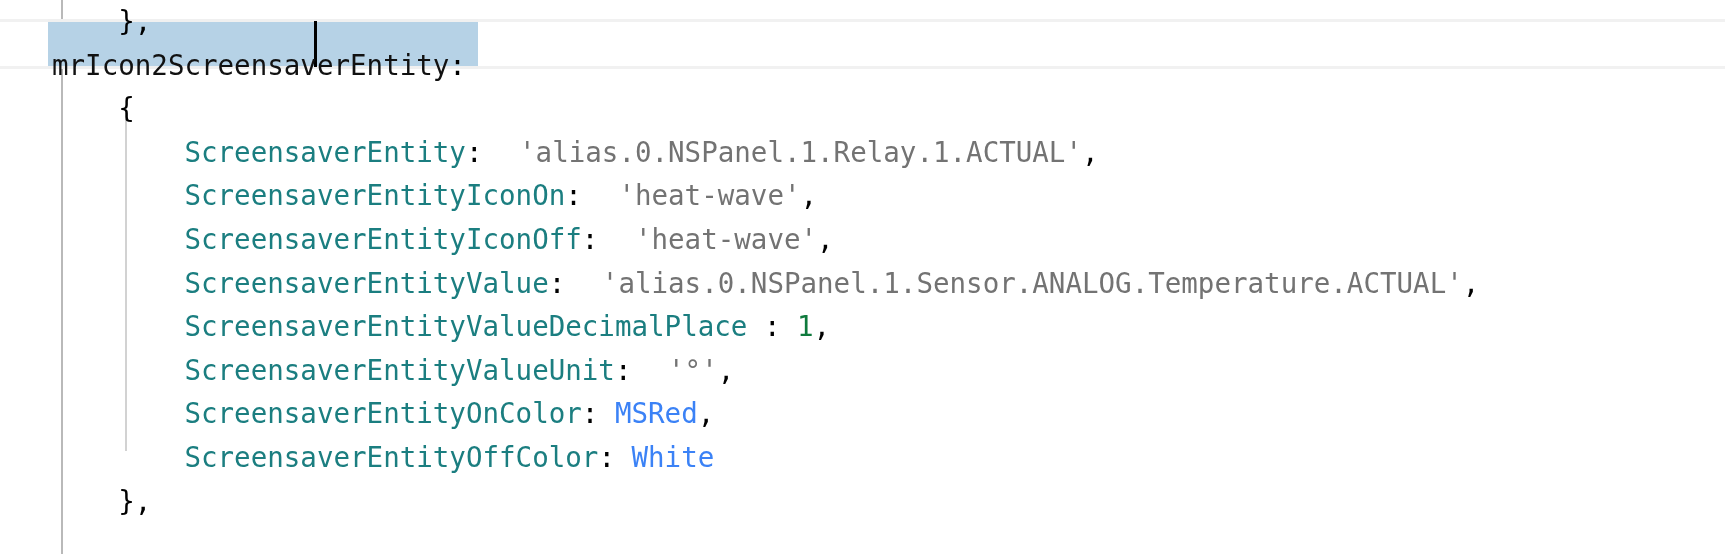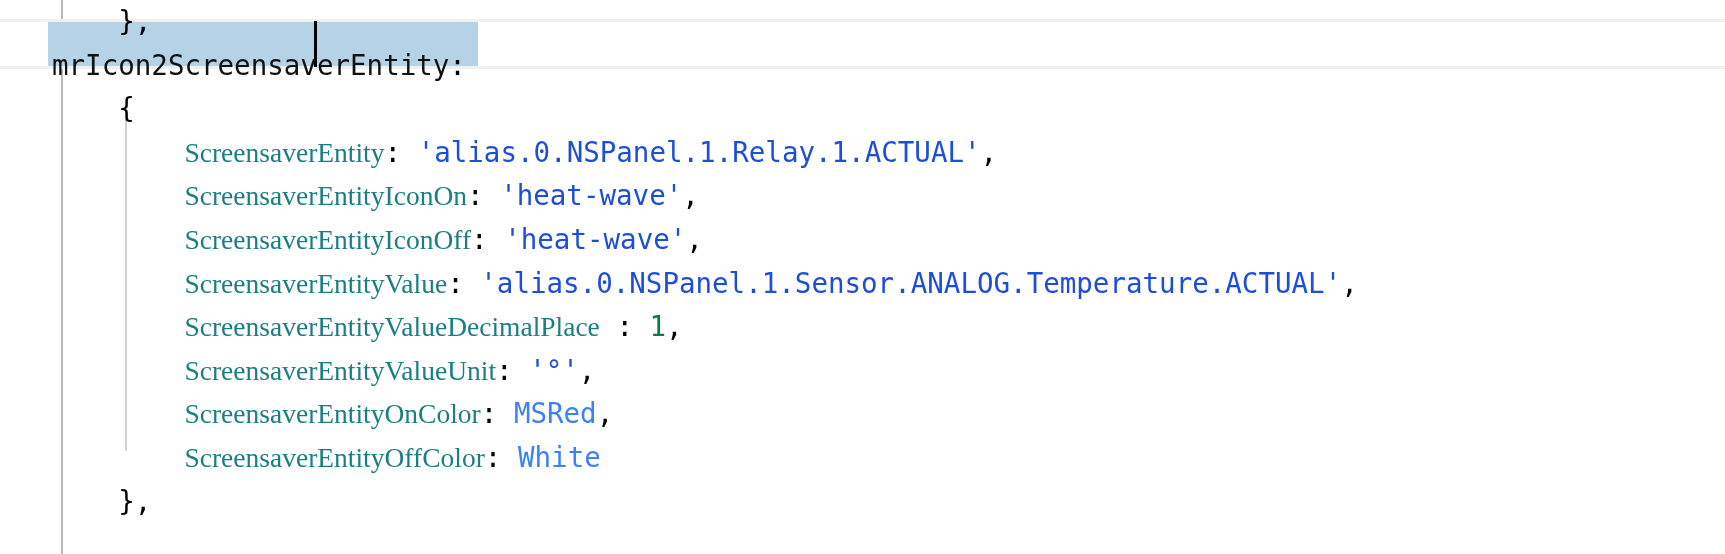--- a/index.html
+++ b/index.html
@@ -86,22 +86,22 @@
   .line {
     height: 43.6px;
     white-space: pre;
     padding-left: 52px;
     box-sizing: border-box;
   }
   .line.first { padding-top: 0; }
 
   
   .punc  { color: #000000; }
-  .key   { color: #1b7e80; font-family: Liberation Serif, serif; }
-  .str   { color: #1d4ed8; }
+  .key   { color: #1b7e80; }
+  .str   { color: #737373; margin-left: 20px; }
   .num   { color: #0f7a3d; }
   .ident { color: #3b82f6; }
   .plain { color: #1d1d1d; }
   .matchtext { color: #111111; text-align: center; }
 </style>
 </head>
 <body>
 
 <div id="editor">
 

